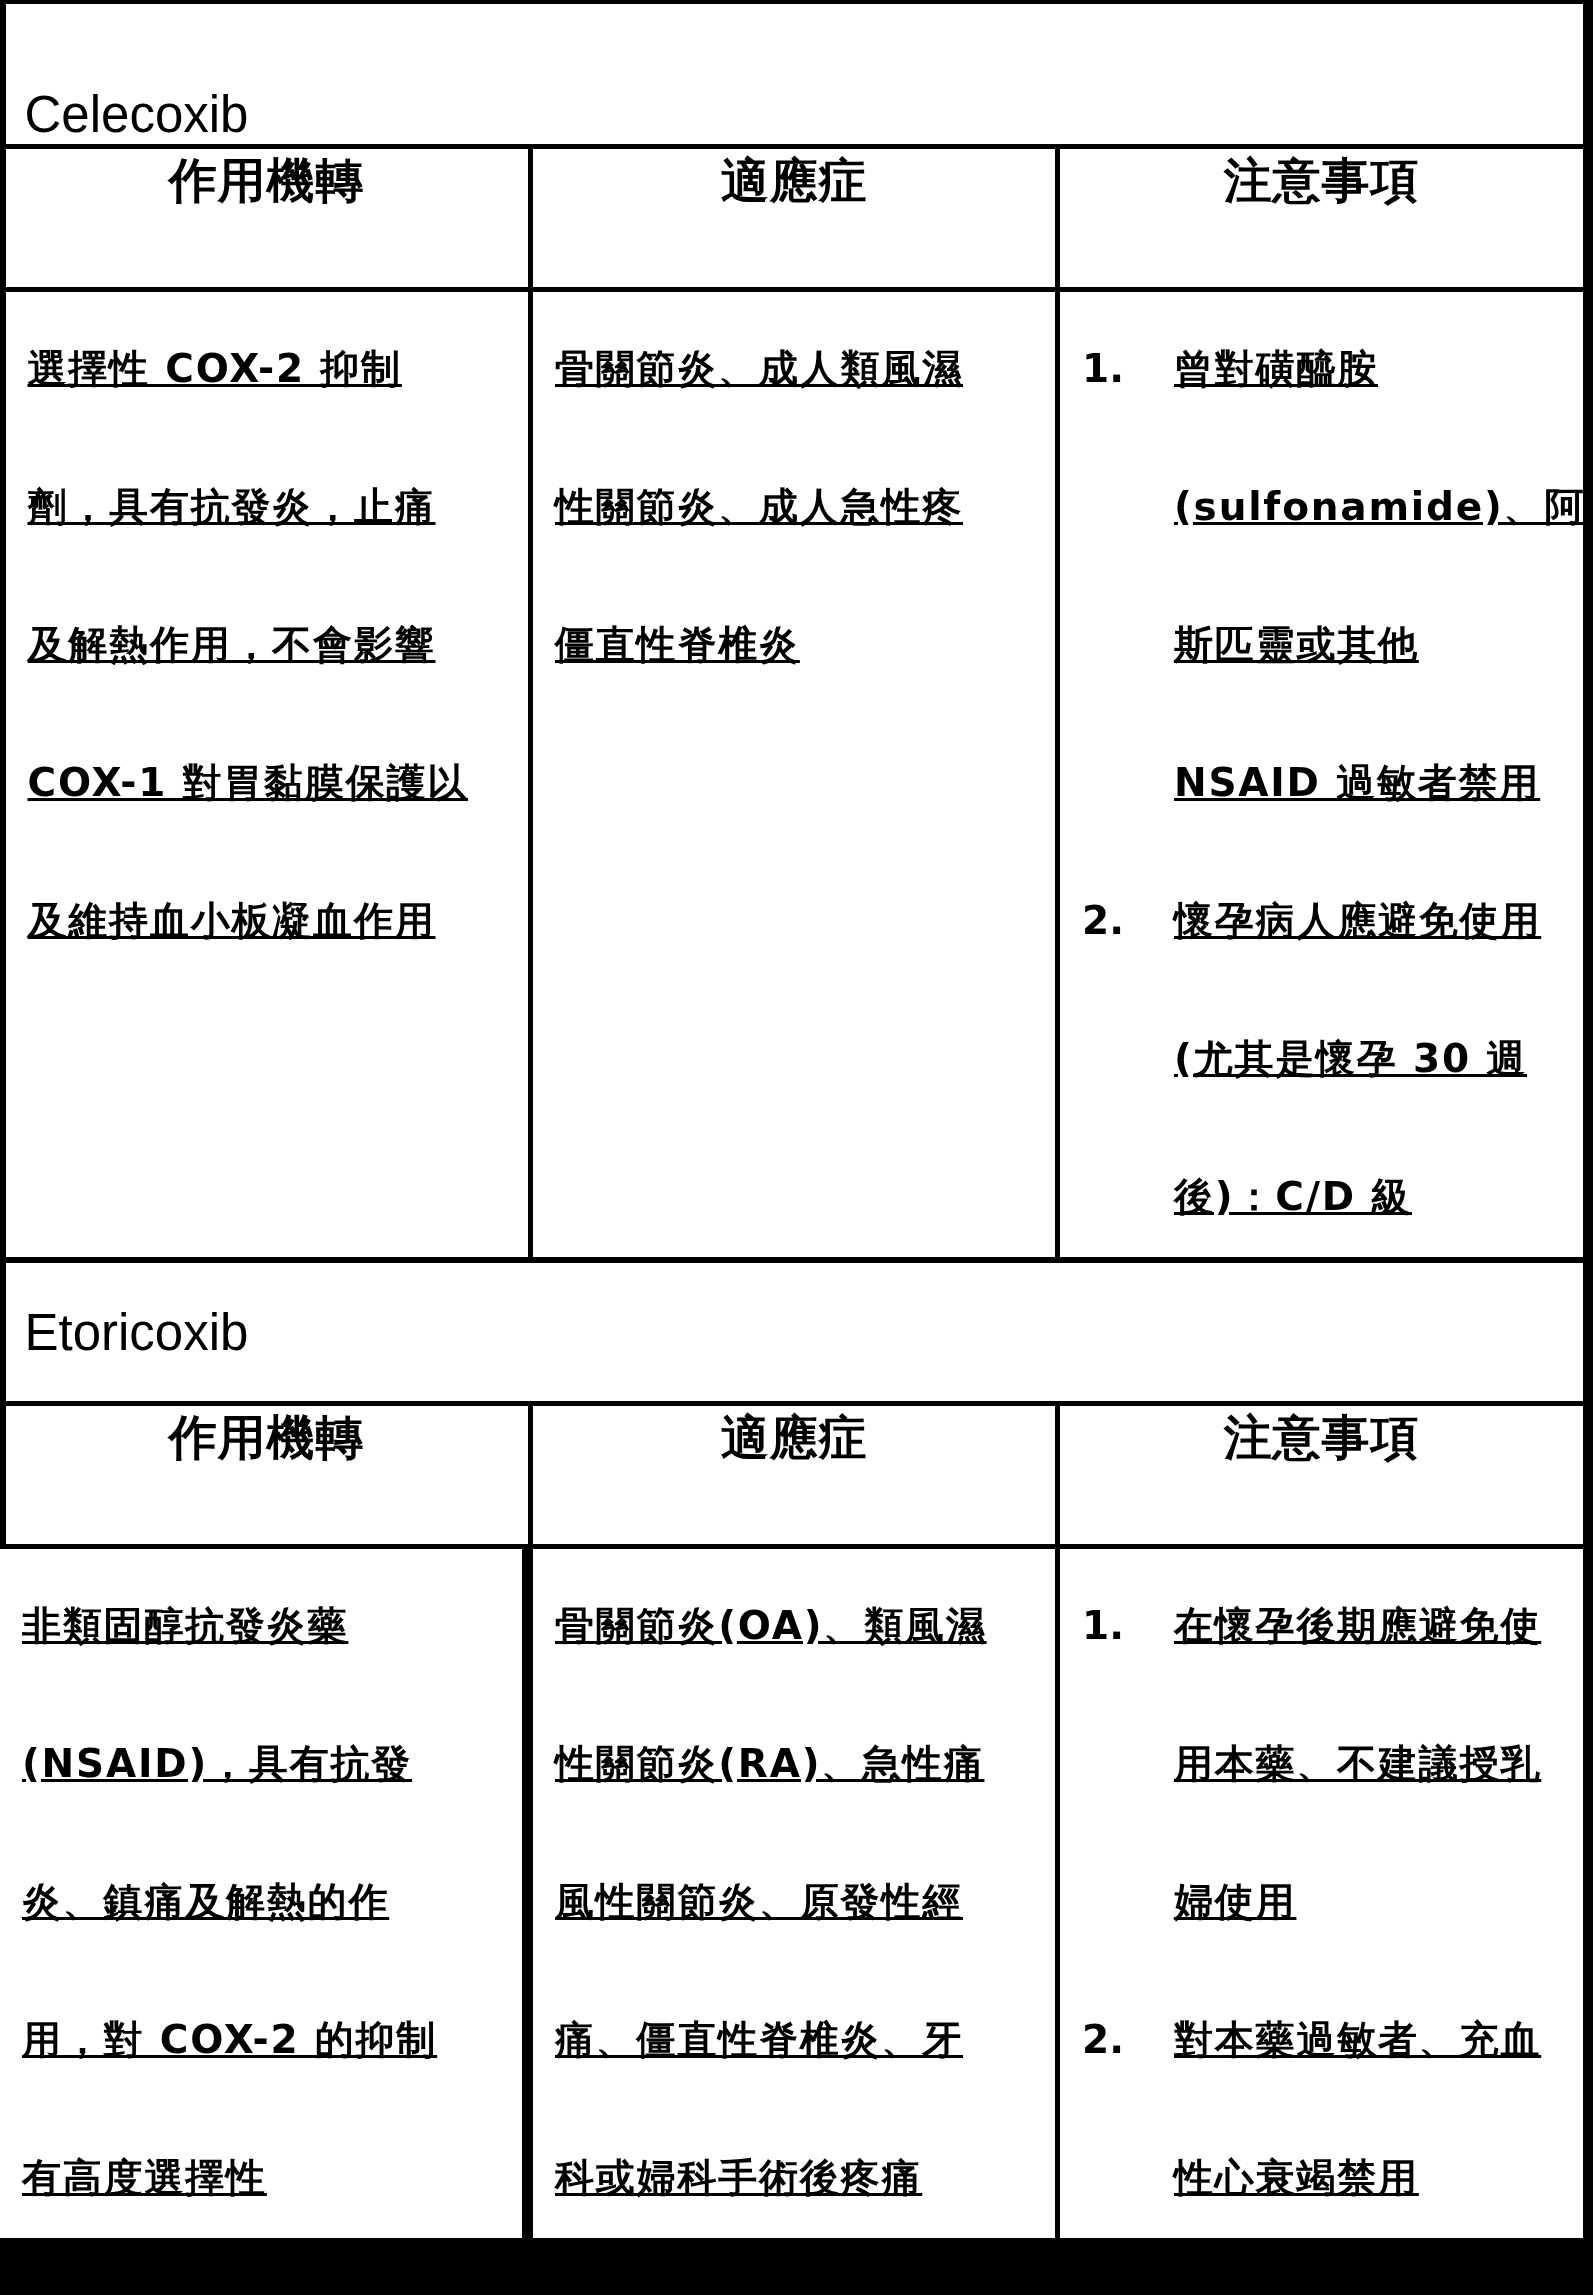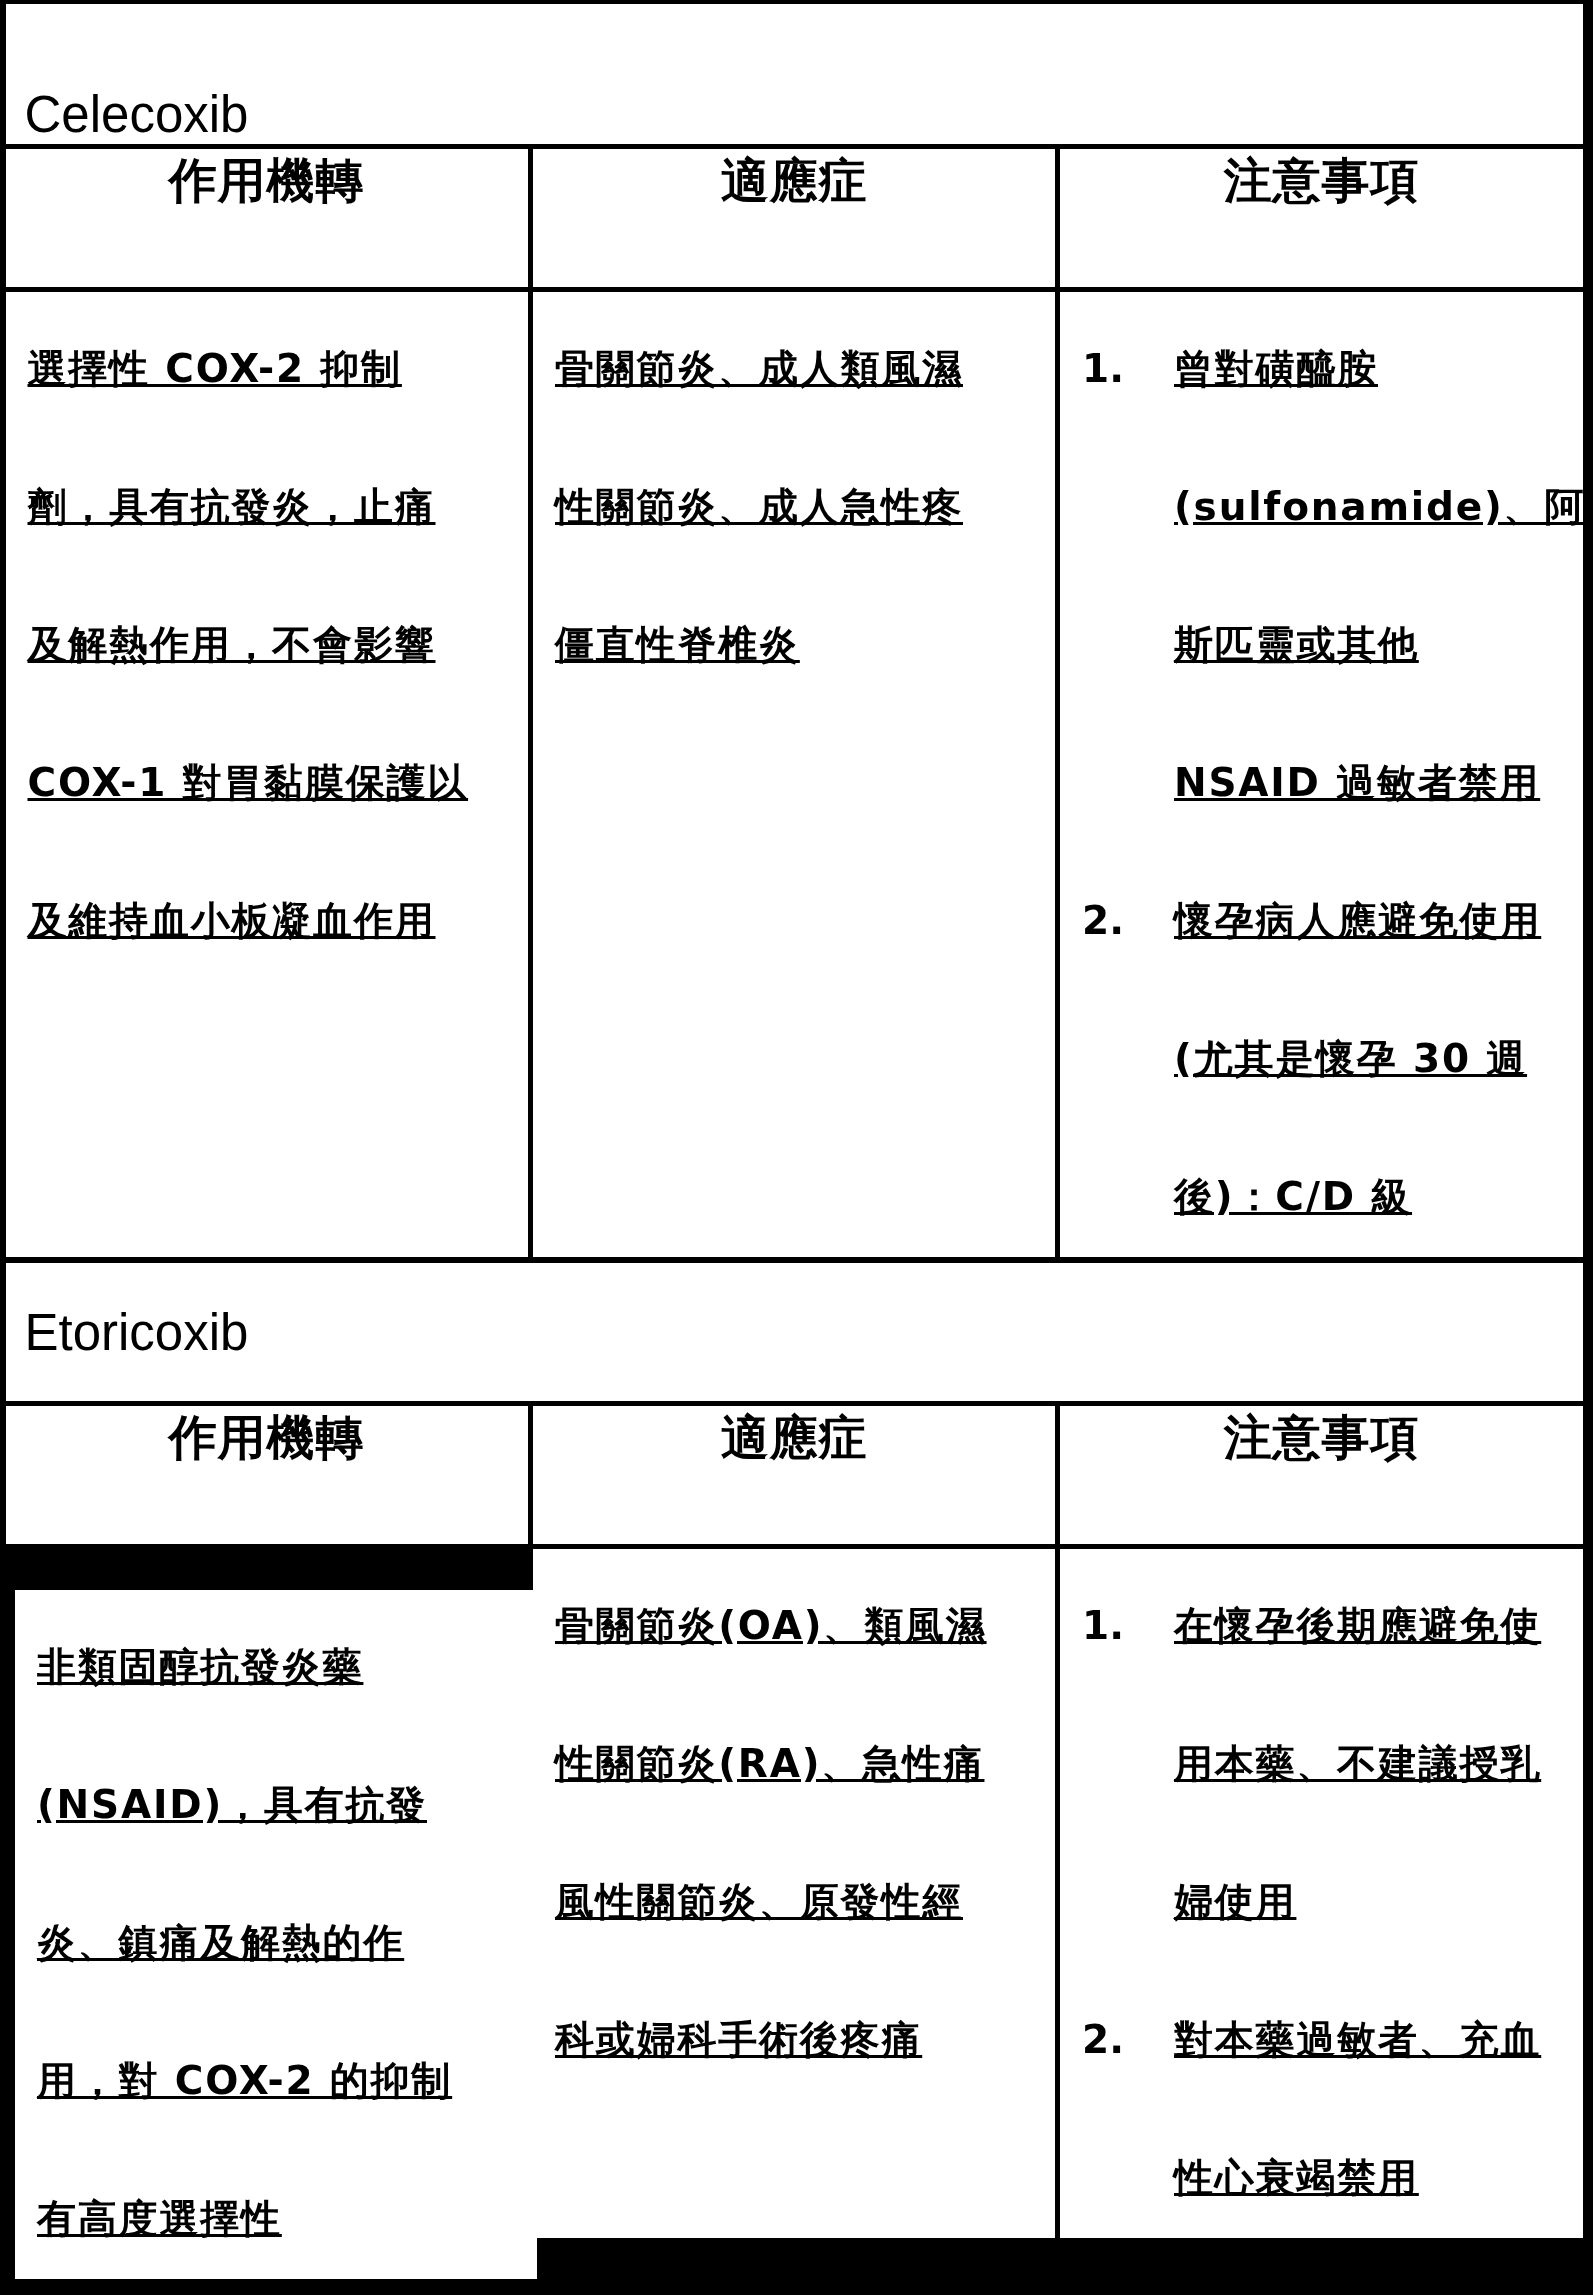--- a/index.html
+++ b/index.html
@@ -72,31 +72,32 @@
   <div class="cell head-cell" style="left:5.5px; top:1406px; width:522px; height:138px;">
     <span>作用機轉</span>
   </div>
   <div class="cell head-cell" style="left:533px; top:1406px; width:522px; height:138px;">
     <span>適應症</span>
   </div>
   <div class="cell head-cell" style="left:1060px; top:1406px; width:523px; height:138px;">
     <span>注意事項</span>
   </div>
 
-  <div class="cell body-cell" style="left:15px; top:1549px; width:522px; height:689px;margin-top:41px;">
+  <div class="cell body-cell" style="left:0; top:1549px; width:522px; height:689px;">
     <span class="line">非類固醇抗發炎藥</span>
     <span class="line">(NSAID)，具有抗發</span>
     <span class="line">炎、鎮痛及解熱的作</span>
     <span class="line">用，對 COX-2 的抑制</span>
     <span class="line">有高度選擇性</span>
   </div>
   <div class="cell body-cell" style="left:533px; top:1549px; width:522px; height:689px;">
     <span class="line">骨關節炎(OA)、類風濕</span>
     <span class="line">性關節炎(RA)、急性痛</span>
     <span class="line">風性關節炎、原發性經</span>
+    <span class="line">痛、僵直性脊椎炎、牙</span>
     <span class="line">科或婦科手術後疼痛</span>
   </div>
   <div class="cell body-cell" style="left:1060px; top:1549px; width:523px; height:689px;">
     <div class="ol-item">
       <span class="num">1.</span>
       <span class="line">在懷孕後期應避免使</span>
       <span class="line">用本藥、不建議授乳</span>
       <span class="line">婦使用</span>
     </div>
     <div class="ol-item">

